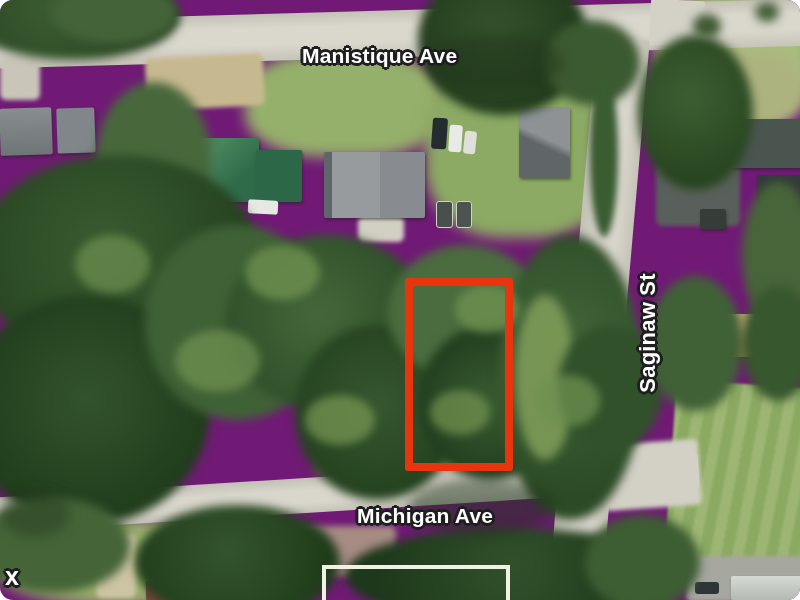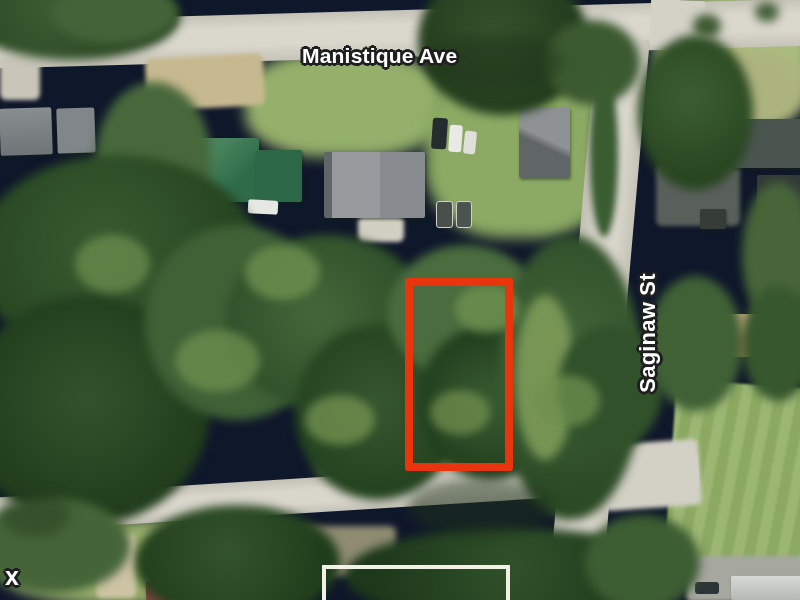--- a/index.html
+++ b/index.html
@@ -1,20 +1,21 @@
 <!DOCTYPE html>
 <html><head>
 <meta charset="utf-8">
 <style>
   * { margin:0; padding:0; box-sizing:border-box; }
   html,body { width:800px; height:600px; }
   #stage {
     position:relative; width:800px; height:600px; overflow:hidden;
-    background:#0f172a;
+    background:#701a75;
     font-family:"Liberation Sans", sans-serif;
+    border-radius:13px;
   }
   #stage > div { position:absolute; }
   
   .blob { border-radius:50%; filter:blur(5px); }
   .blob2 { border-radius:50%; filter:blur(3px); }
   .lawn { border-radius:40%; filter:blur(7px); }
   .pad  { border-radius:6px; filter:blur(2px); }
   .road { border-radius:2px; }
   .bld  { border-radius:2px; box-shadow:1px 2px 3px rgba(20,35,15,.45); }
   .car  { border-radius:3px; }
@@ -120,15 +121,16 @@
 
   <div class="blob" style="left:428px;top:35px;width:135px;height:55px;background:rgba(30,50,25,.45);filter:blur(6px);"></div>
   <div class="blob" style="left:408px;top:478px;width:145px;height:58px;background:rgba(30,50,25,.5);filter:blur(6px);"></div>
   <div class="blob" style="left:0px;top:492px;width:70px;height:45px;background:rgba(30,50,25,.4);filter:blur(6px);"></div>
 
   <div class="parcel" style="left:405px;top:278px;width:108px;height:193px;border:8px solid #e8350e;border-radius:3px;"></div>
   <div class="parcel" style="left:322px;top:565px;width:188px;height:70px;border:4px solid #f2f1e6;"></div>
 
   <div class="lbl" style="left:302px;top:44px;">Manistique Ave</div>
   <div class="lbl" style="left:648px;top:333px;font-size:22px;transform:translate(-50%,-50%) rotate(-90deg);">Saginaw St</div>
+  <div class="lbl" style="left:357px;top:504px;">Michigan Ave</div>
   <div class="lbl" style="left:5px;top:562px;font-size:25px;">x</div>
 
 </div>
 
 </body></html>

